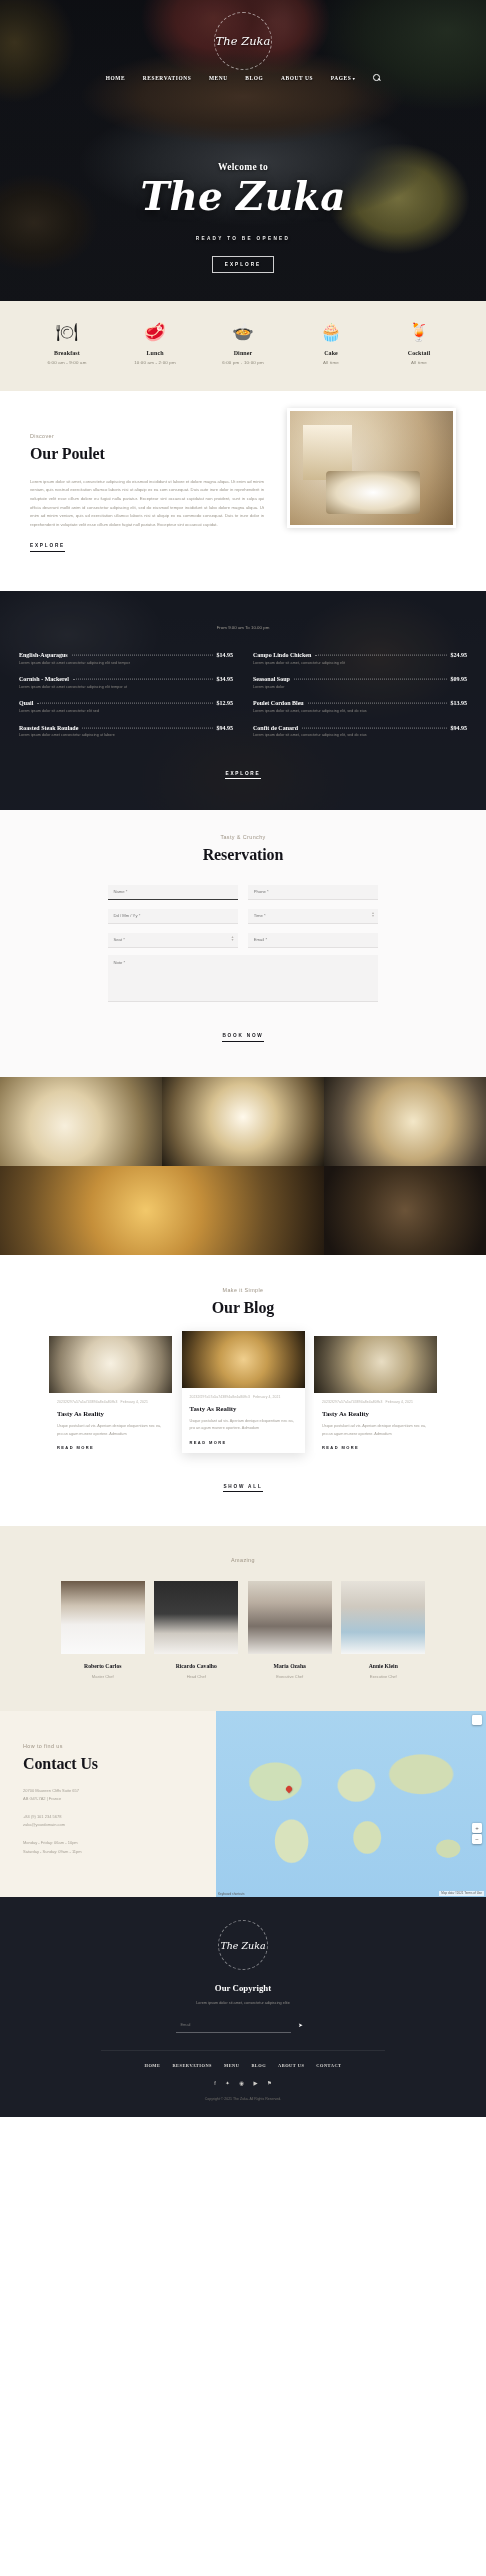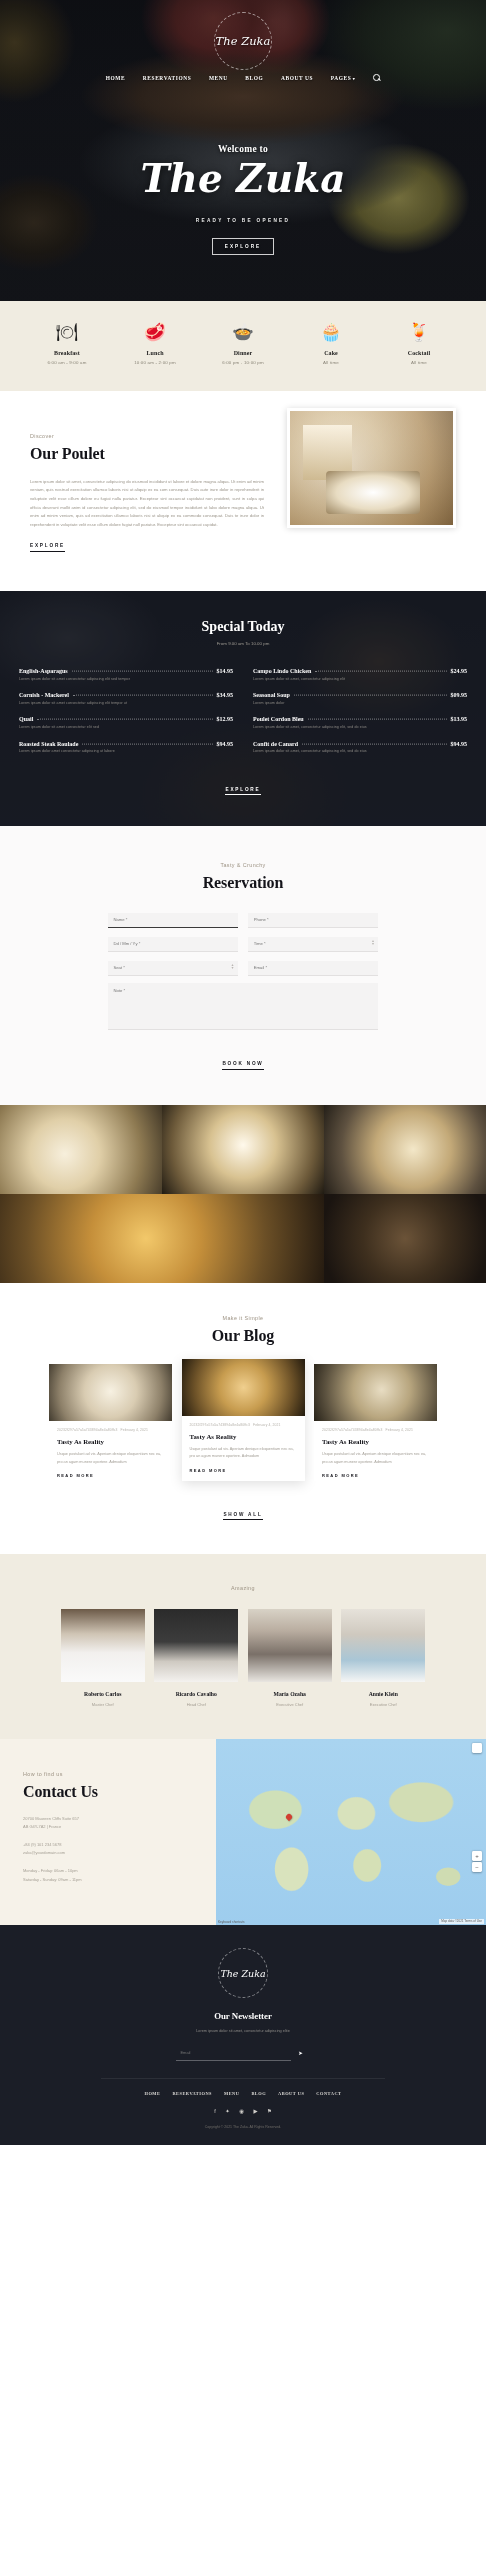--- a/index.html
+++ b/index.html
@@ -70,21 +70,21 @@
     width: 7.4px; height: 7.4px; display: inline-block; position: relative; cursor: pointer;
   }
   .search-icon::before {
     content: ""; position: absolute; width: 4.7px; height: 4.7px; left: 0; top: 0;
     border: 0.9px solid #fff; border-radius: 50%;
   }
   .search-icon::after {
     content: ""; position: absolute; width: 2.7px; height: 0.9px; background: #fff;
     transform: rotate(45deg); right: 0; bottom: 1.4px;
   }
-  .hero-center { margin-top: 58px; }
+  .hero-center { margin-top: 76px; }
   .welcome {
     color: #fff; font-family: "Liberation Serif", serif;
     font-size: 9.5px; font-weight: 700; letter-spacing: 0.3px;
     text-shadow: 0 1.4px 3.4px rgba(0,0,0,.75);
   }
   .brand-big {
     color: #fff;
     font-family: "DejaVu Serif", serif; font-style: italic;
     font-size: 39px; font-weight: 700; line-height: 1.05;
     margin-top: 4px;
@@ -189,21 +189,21 @@
   }
   .menu-price {
     font-family: "Liberation Serif", serif; font-weight: 700;
     font-size: 6px; color: #fff; white-space: nowrap;
   }
   .menu-desc { font-size: 3.6px; color: #8d8a85; margin-top: 2.7px; letter-spacing: 0.1px; }
   .special-cta { text-align: center; margin-top: 20px; }
   .link-underline.light { color: #fff; border-bottom-color: #fff; }
 
   
-  .reserve { background: #fbfafa; padding: 36px 0 35px; text-align: center; }
+  .reserve { background: #fbfafa; padding: 24px 0 35px; text-align: center; }
   .form {
     width: 270px; margin: 19px auto 0;
     display: grid; grid-template-columns: 1fr 1fr; gap: 7.4px 10.8px;
   }
   .field {
     background: #f4f3f3; border: none; border-bottom: 0.7px solid #e2e0e0;
     height: 15px; padding: 0 5.4px; font-size: 4.2px; color: #9a9794;
     font-family: "Liberation Sans", sans-serif; width: 100%;
   }
   .field.focused { border-bottom: 1px solid #3a3a3a; background: #f4f3f3; }
@@ -413,21 +413,20 @@
     <h2 class="h2">Our Poulet</h2>
     <p class="body-text">Lorem ipsum dolor sit amet, consectetur adipiscing do eiusmod incididunt ut labore et dolore magna aliqua. Ut enim ad minim veniam, quis nostrud exercitation ullamco laboris nisi ut aliquip ex ea com consequat. Duis aute irure dolor in reprehenderit in voluptate velit esse cillum dolore eu fugiat nulla pariatur. Excepteur sint occaecat cupidatat non proident, sunt in culpa qui officia deserunt mollit anim id consectetur adipiscing elit, sed do eiusmod tempor incididunt ut labo dolore magna aliqua. Ut enim ad minim veniam, quis ud exercitation ullamco laboris nisi ut aliquip ex ea commodo consequat. Duis te irure dolor in reprehenderit in voluptate velit esse cillum dolore fugiat null pariatur. Excepteur sint occaecat cupidat.</p>
     <span class="link-underline">EXPLORE</span>
   </div>
   <div class="story-photo"></div>
 </section>
 
 <section class="special">
   <div class="special-bg"></div>
   <div class="special-inner">
-    <h2 class="special-title">Special Today</h2>
     <div class="special-sub">From 9.00 am To 10.00 pm</div>
     <div class="menu-grid">
       <div class="menu-item">
         <div class="menu-top">
             <span class="menu-name">English-Asparagus</span>
             <span class="dots"></span>
             <span class="menu-price">$14.95</span>
           </div>
         <div class="menu-desc">Lorem ipsum dolor sit amet consectetur adipiscing elit sed tempor</div>
       </div>
@@ -616,21 +615,21 @@
     <div class="map-tag">Keyboard shortcuts</div>
     <div class="map-attr">Map data ©2021  Terms of Use</div>
   </div>
 </section>
 
 <footer class="footer">
   <div class="f-logo-badge">
     <div class="f-logo-ring"></div>
     <div class="f-logo-text">The Zuka</div>
   </div>
-  <div class="f-title">Our Newsletter</div>
+  <div class="f-title">Our Copyright</div>
   <div class="f-sub">Lorem ipsum dolor sit amet, consectetur adipiscing elite</div>
   <div class="subscribe">
     <input class="sub-input" placeholder="Email" style="">
     <button class="sub-btn">➤</button>
   </div>
   <nav class="f-nav">
     <a>HOME</a>
     <a>RESERVATIONS</a>
     <a>MENU</a>
     <a>BLOG</a>

